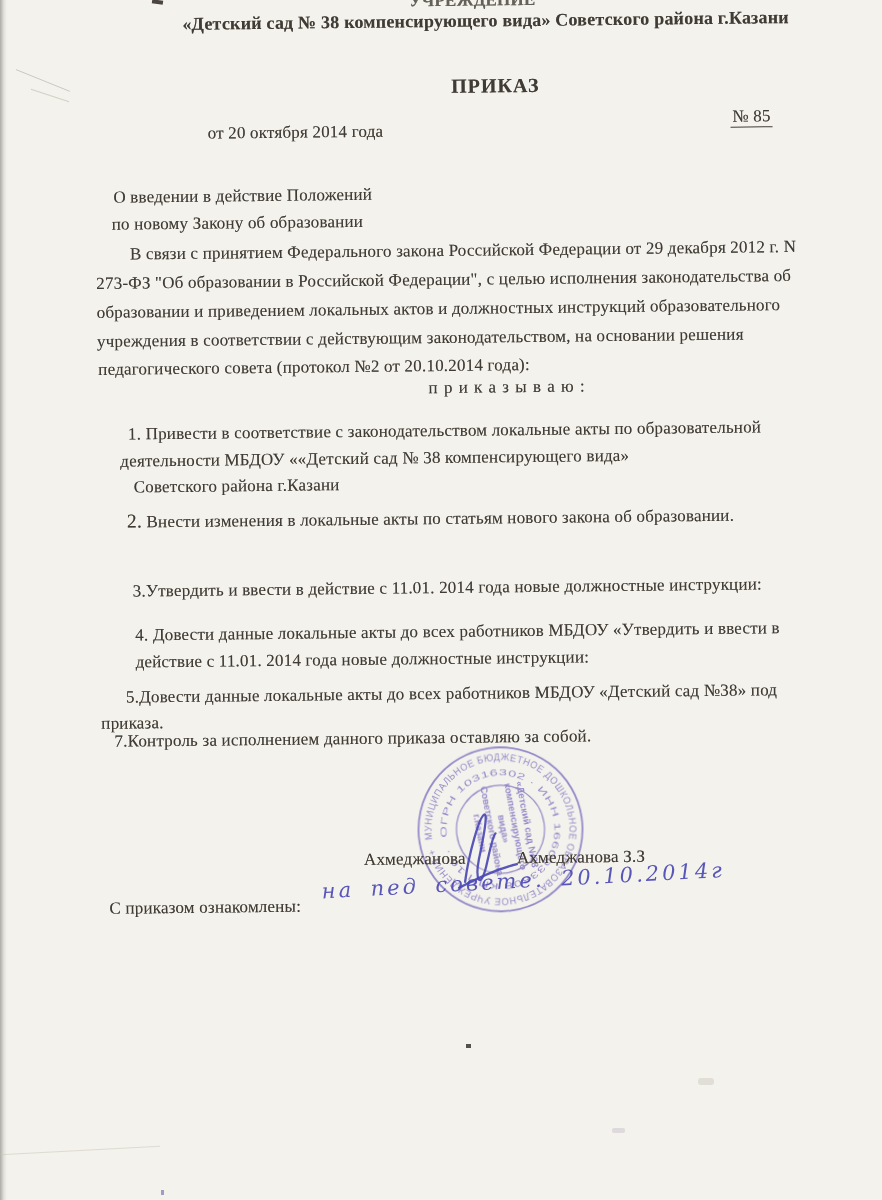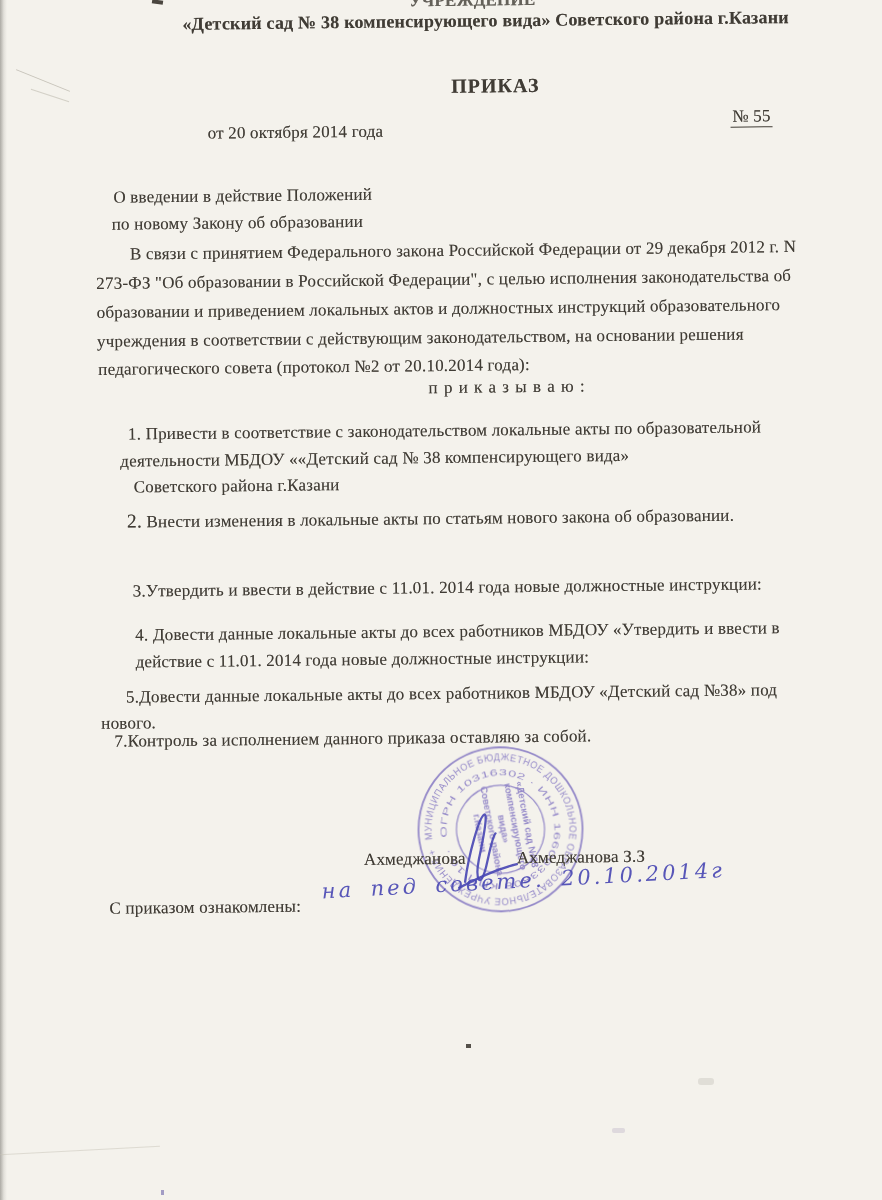--- a/index.html
+++ b/index.html
@@ -51,21 +51,21 @@
 
 <div class="page">
 
   <div class="content">
 
     <div class="ln bold cuttop" style="left:415px;top:-9px;">УЧРЕЖДЕНИЕ</div>
     <div class="ln" style="left:188px;top:11px;font-size:18px;font-weight:bold;">«Детский сад № 38 компенсирующего вида» Советского района г.Казани</div>
     <div class="ln title" style="left:456px;top:75px;">ПРИКАЗ</div>
     <div class="ln" style="left:212px;top:121px;">от  20 октября  2014 года</div>
     <div class="ln" style="left:735px;top:110px;">
-      <span class="docnum">№ 55</span>
+      <span class="docnum">№ 85</span>
     </div>
 
     <div class="ln" style="left:117px;top:184px;">О введении в действие  Положений</div>
     <div class="ln" style="left:115px;top:211px;">по новому Закону об образовании</div>
 
     <div class="ln" style="left:133px;top:241px;">В связи с принятием Федерального закона Российской Федерации от 29 декабря 2012 г. N</div>
     <div class="ln" style="left:99px;top:270px;">273-ФЗ "Об образовании в Российской Федерации", с целью исполнения  законодательства об</div>
     <div class="ln" style="left:99px;top:299px;">образовании и приведением локальных актов и должностных инструкций образовательного</div>
     <div class="ln" style="left:99px;top:328px;">учреждения в соответствии с действующим законодательством, на основании решения</div>
     <div class="ln" style="left:100px;top:356px;">педагогического совета (протокол №2 от 20.10.2014 года):</div>
@@ -80,21 +80,21 @@
       <span class="bignum">2.</span>
       <span>Внести изменения в локальные акты по статьям нового закона об образовании.</span>
     </div>
 
     <div class="ln" style="left:132px;top:578px;">3.Утвердить и ввести в действие с 11.01. 2014 года новые должностные инструкции:</div>
 
     <div class="ln" style="left:134px;top:622px;">4.  Довести данные локальные акты до всех работников МБДОУ «Утвердить и ввести в</div>
     <div class="ln" style="left:134px;top:649px;">действие с 11.01. 2014 года новые должностные инструкции:</div>
 
     <div class="ln" style="left:124px;top:684px;">5.Довести данные локальные акты до всех работников МБДОУ «Детский сад №38» под</div>
-    <div class="ln" style="left:99px;top:710px;">нового.</div>
+    <div class="ln" style="left:99px;top:710px;">приказа.</div>
 
     <div class="ln" style="left:112px;top:728px;">7.Контроль за исполнением данного приказа оставляю за собой.</div>
 
     <svg class="stamp" viewBox="-92 -92 184 184">
       <g transform="rotate(-8)">
         <circle r="82" stroke-width="1.8"></circle>
         <circle r="44" stroke-width="1.2"></circle>
         <path id="ringPath1" d="M -69,0 A 69,69 0 1,1 69,0 A 69,69 0 1,1 -69,0" fill="none"></path>
         <path id="ringPath2" d="M -54,0 A 54,54 0 1,1 54,0 A 54,54 0 1,1 -54,0" fill="none"></path>
         <text class="ring1">

